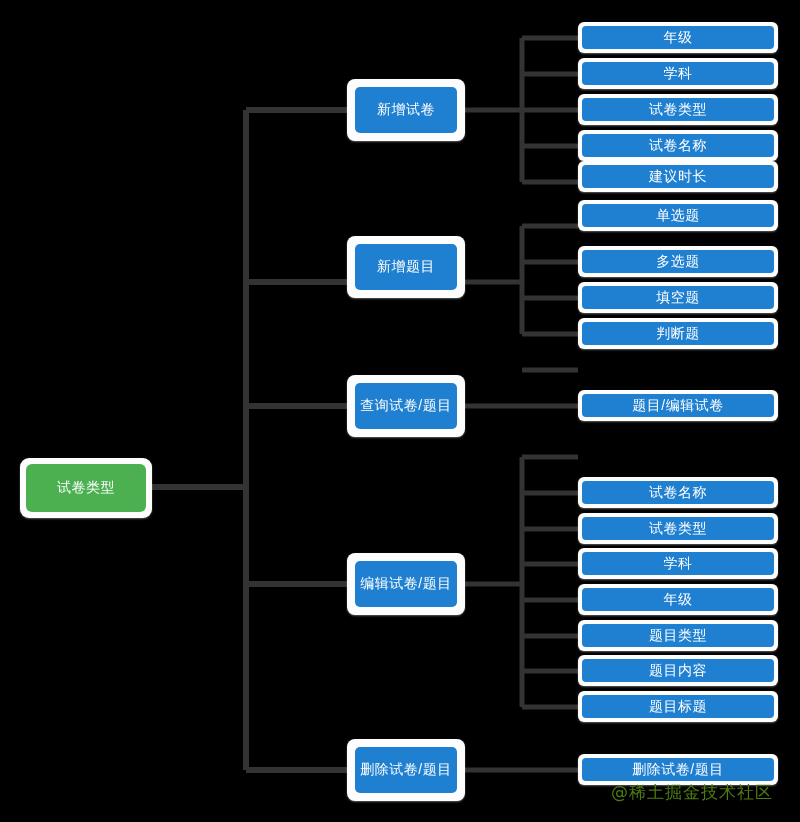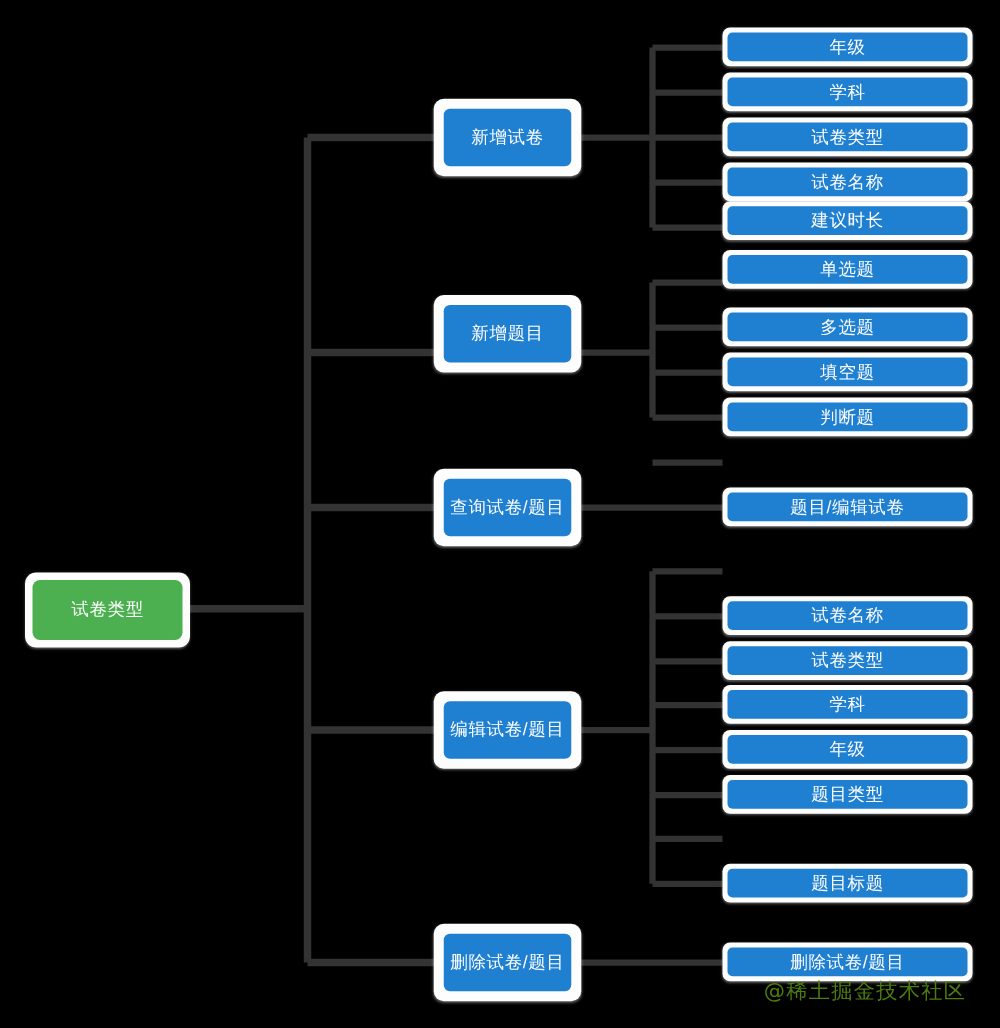--- a/index.html
+++ b/index.html
@@ -175,20 +175,23 @@
   </div>
   <div class="node leaf" style="top:548px">
     <div class="face">学科</div>
   </div>
   <div class="node leaf" style="top:584px">
     <div class="face">年级</div>
   </div>
   <div class="node leaf" style="top:620px">
     <div class="face">题目类型</div>
   </div>
+  <div class="node leaf" style="top:655px">
+    <div class="face">题目内容</div>
+  </div>
   <div class="node leaf" style="top:691px">
     <div class="face">题目标题</div>
   </div>
 
   <div class="node leaf" style="top:754px">
     <div class="face">删除试卷/题目</div>
   </div>
 
   <div id="watermark">@稀土掘金技术社区</div>
 

